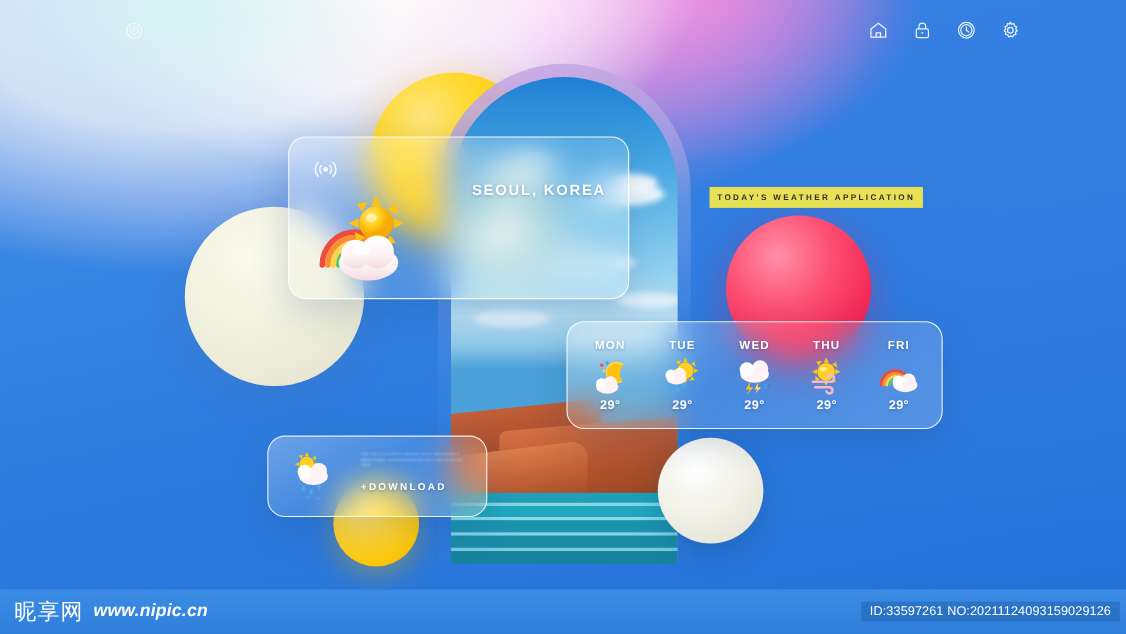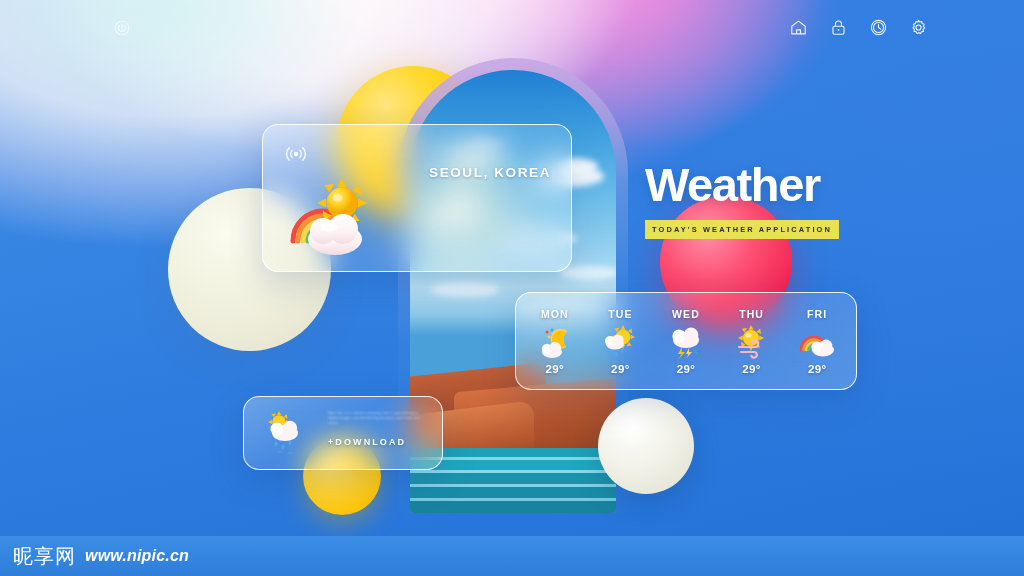--- a/index.html
+++ b/index.html
@@ -291,21 +291,20 @@
 
       </div>
     </div>
   </div>
 
   <div class="sphere" id="sphere-white-br"></div>
   <div class="sphere" id="sphere-yellow-bottom"></div>
   <div id="sun-flare"></div>
 
   <div id="headline-block">
-    <div id="headline">Weather</div>
     <div id="subtitle-banner">
       <span id="subtitle-text">TODAY'S WEATHER APPLICATION</span>
     </div>
   </div>
 
   <div class="glass" id="card-current">
     <span id="signal-icon">
       <svg viewBox="0 0 28 24" width="26" height="22" fill="none" stroke="#ffffff" stroke-width="1.5" stroke-linecap="round">
         <circle cx="14" cy="12" r="2.4" fill="#ffffff" stroke="none"></circle>
         <path d="M9.8 8.2a5.6 5.6 0 0 0 0 7.6"></path>
@@ -524,13 +523,14 @@
     </span>
     <div id="dl-blurb">Nipic Inc. is a content company who is specializing in digital images and distributing business and fresh ever since.</div>
     <div id="dl-button">+DOWNLOAD</div>
   </div>
 
 </div>
 
 <div id="watermark">
   <span id="wm-logo">昵享网</span>
   <span id="wm-url">www.nipic.cn</span>
+  <span id="wm-id">ID:33597261 NO:20211124093159029126</span>
 </div>
 
 </body></html>

